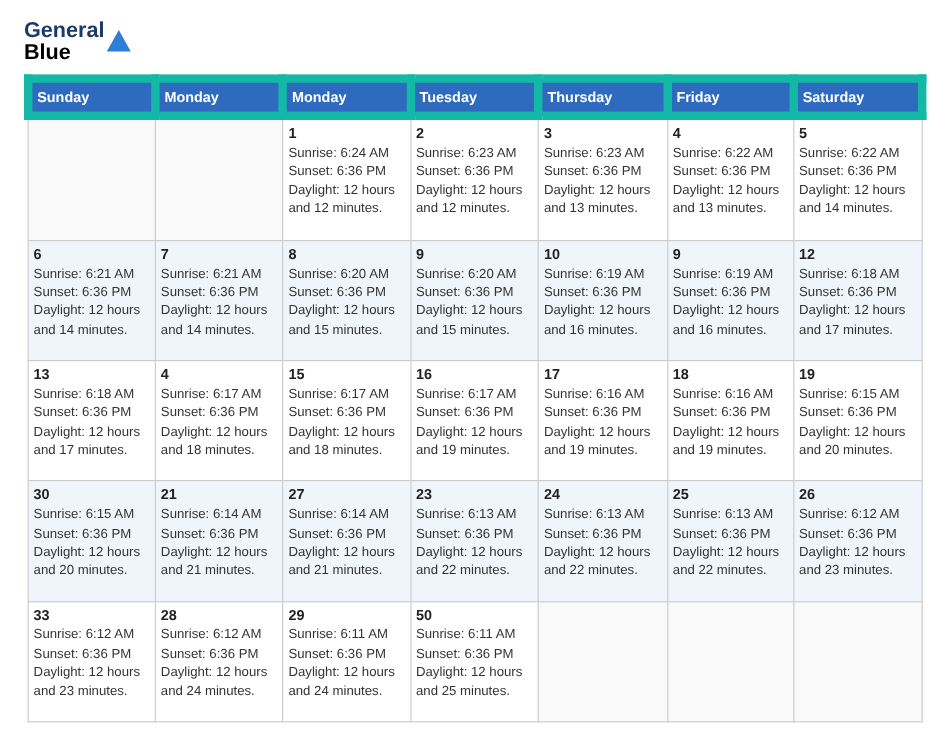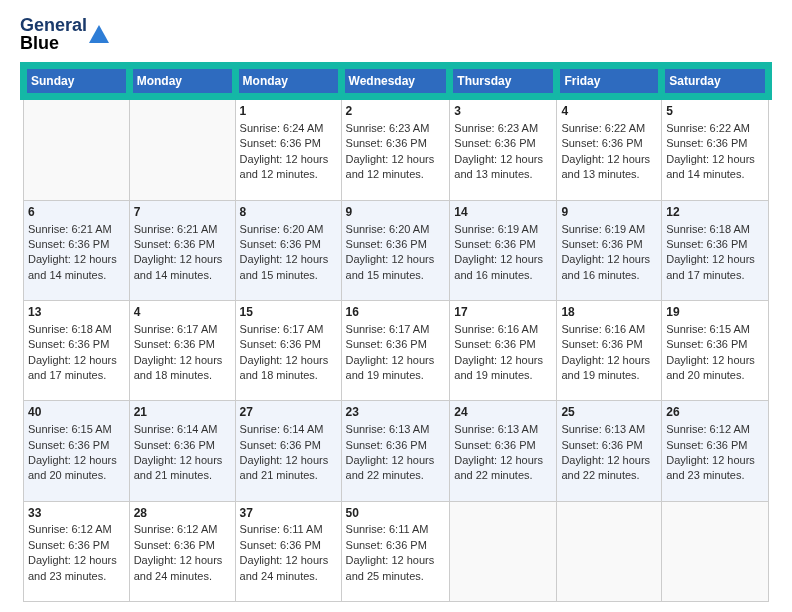--- a/index.html
+++ b/index.html
@@ -103,21 +103,21 @@
       <div class="location"></div>
     </div>
   </div>
 
   <table class="calendar-table">
     <thead>
       <tr id="header-row">
           <th>Sunday</th>
           <th>Monday</th>
           <th>Monday</th>
-          <th>Wednesday</th>
+          <th>Tuesday</th>
           <th>Thursday</th>
           <th>Friday</th>
           <th>Saturday</th>
         </tr>
     </thead>
     <tbody id="calendar-body">
     <tr class="row-white">
           <td class="empty"></td>
           <td class="empty"></td>
           <td>
@@ -152,21 +152,21 @@
           </td>
           <td>
             <span class="day-number">8</span>
             <div class="day-info">Sunrise: 6:20 AM<br>Sunset: 6:36 PM<br>Daylight: 12 hours and 15 minutes.</div>
           </td>
           <td>
             <span class="day-number">9</span>
             <div class="day-info">Sunrise: 6:20 AM<br>Sunset: 6:36 PM<br>Daylight: 12 hours and 15 minutes.</div>
           </td>
           <td>
-            <span class="day-number">14</span>
+            <span class="day-number">10</span>
             <div class="day-info">Sunrise: 6:19 AM<br>Sunset: 6:36 PM<br>Daylight: 12 hours and 16 minutes.</div>
           </td>
           <td>
             <span class="day-number">9</span>
             <div class="day-info">Sunrise: 6:19 AM<br>Sunset: 6:36 PM<br>Daylight: 12 hours and 16 minutes.</div>
           </td>
           <td>
             <span class="day-number">12</span>
             <div class="day-info">Sunrise: 6:18 AM<br>Sunset: 6:36 PM<br>Daylight: 12 hours and 17 minutes.</div>
           </td>
@@ -196,21 +196,21 @@
             <span class="day-number">18</span>
             <div class="day-info">Sunrise: 6:16 AM<br>Sunset: 6:36 PM<br>Daylight: 12 hours and 19 minutes.</div>
           </td>
           <td>
             <span class="day-number">19</span>
             <div class="day-info">Sunrise: 6:15 AM<br>Sunset: 6:36 PM<br>Daylight: 12 hours and 20 minutes.</div>
           </td>
         </tr>
         <tr class="row-shade">
           <td>
-            <span class="day-number">40</span>
+            <span class="day-number">30</span>
             <div class="day-info">Sunrise: 6:15 AM<br>Sunset: 6:36 PM<br>Daylight: 12 hours and 20 minutes.</div>
           </td>
           <td>
             <span class="day-number">21</span>
             <div class="day-info">Sunrise: 6:14 AM<br>Sunset: 6:36 PM<br>Daylight: 12 hours and 21 minutes.</div>
           </td>
           <td>
             <span class="day-number">27</span>
             <div class="day-info">Sunrise: 6:14 AM<br>Sunset: 6:36 PM<br>Daylight: 12 hours and 21 minutes.</div>
           </td>
@@ -234,21 +234,21 @@
         <tr class="row-white">
           <td>
             <span class="day-number">33</span>
             <div class="day-info">Sunrise: 6:12 AM<br>Sunset: 6:36 PM<br>Daylight: 12 hours and 23 minutes.</div>
           </td>
           <td>
             <span class="day-number">28</span>
             <div class="day-info">Sunrise: 6:12 AM<br>Sunset: 6:36 PM<br>Daylight: 12 hours and 24 minutes.</div>
           </td>
           <td>
-            <span class="day-number">37</span>
+            <span class="day-number">29</span>
             <div class="day-info">Sunrise: 6:11 AM<br>Sunset: 6:36 PM<br>Daylight: 12 hours and 24 minutes.</div>
           </td>
           <td>
             <span class="day-number">50</span>
             <div class="day-info">Sunrise: 6:11 AM<br>Sunset: 6:36 PM<br>Daylight: 12 hours and 25 minutes.</div>
           </td>
           <td class="empty"></td>
           <td class="empty"></td>
           <td class="empty"></td>
         </tr>

